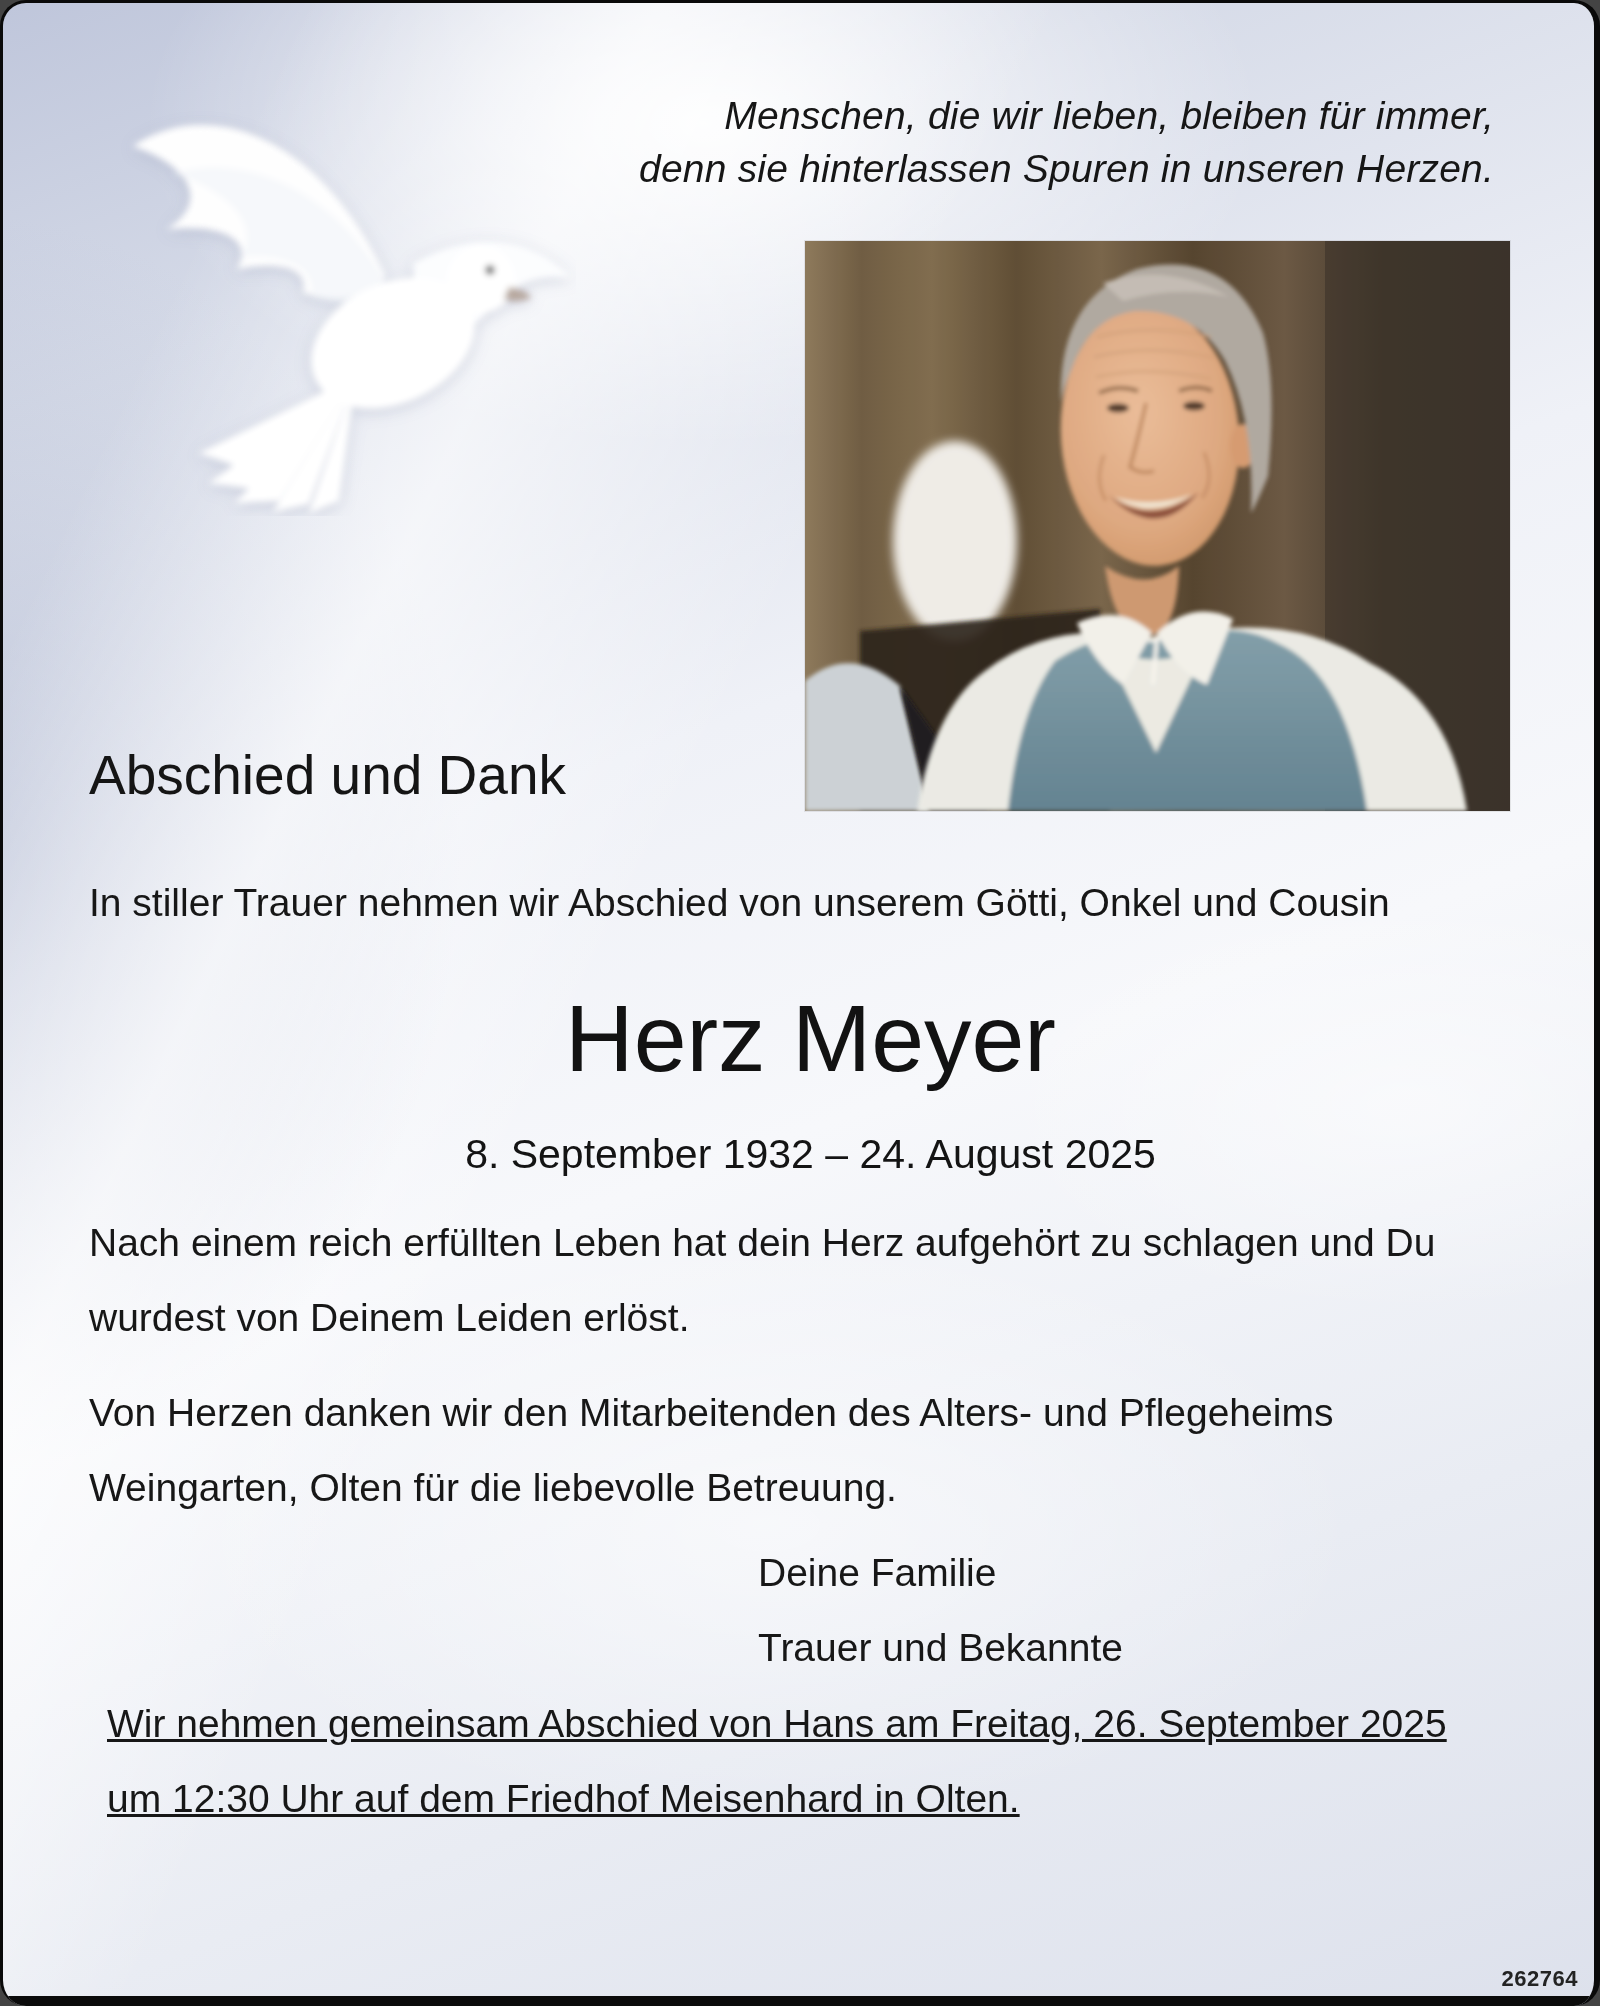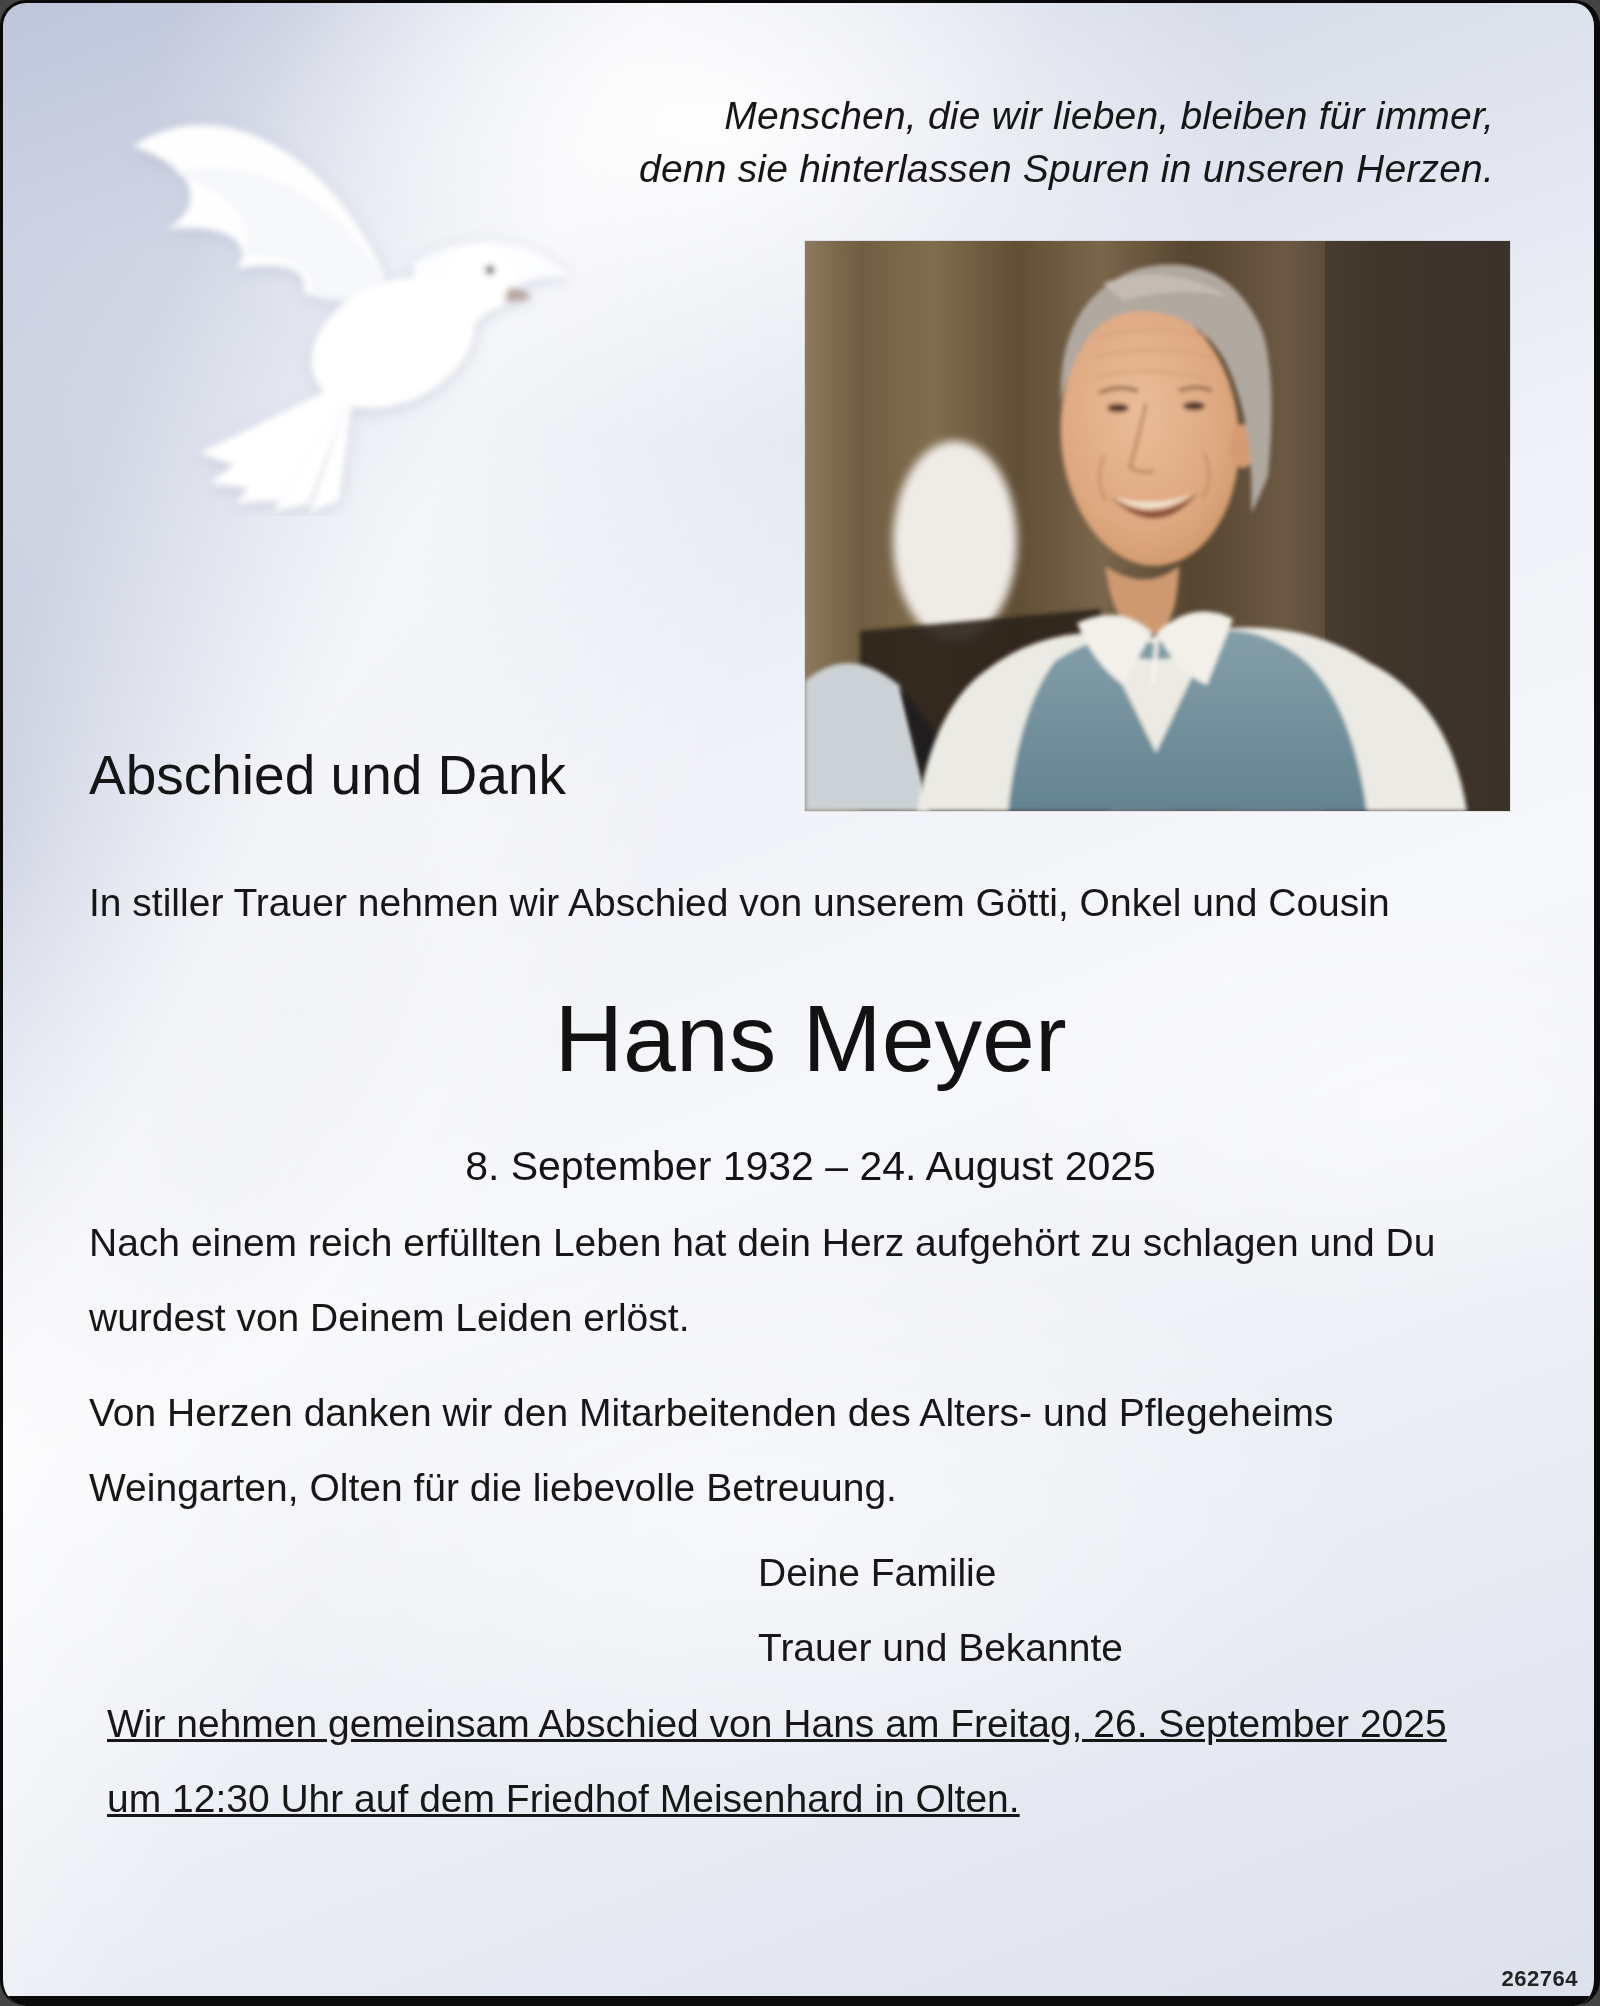--- a/index.html
+++ b/index.html
@@ -36,21 +36,21 @@
   .photo{
     left:802px;top:238px;width:705px;height:570px;
     overflow:hidden;
     box-shadow:0 0 0 1px rgba(120,120,120,.15);
   }
   .photo svg{display:block;width:100%;height:100%;}
   .heading{left:86px;top:739px;font-size:55px;line-height:66px;color:#151515;}
   .body-text{font-size:39px;line-height:75px;color:#171717;}
   .intro{left:86px;top:862px;}
   .deceased-name{left:85px;top:980px;width:1445px;text-align:center;font-size:95px;line-height:110px;color:#121212;}
-  .life-dates{left:85px;top:1122px;width:1445px;text-align:center;font-size:41px;line-height:58px;color:#141414;margin-top:12px;}
+  .life-dates{left:85px;top:1122px;width:1445px;text-align:center;font-size:41px;line-height:58px;color:#141414;}
   .p1{left:86px;top:1202px;}
   .p2{left:86px;top:1372px;}
   .signature{left:755px;top:1532px;}
   .p3{left:104px;top:1683px;text-decoration:underline;}
   .address{left:86px;top:1852px;}
   .ref{
     right:16px;bottom:14px;
     font-size:22px;font-weight:600;color:#232323;letter-spacing:.5px;
   }
   .bottom-bar{left:0;right:0;bottom:0;height:10px;background:#0b0b0b;}
@@ -186,21 +186,21 @@
       </g>
 
       <rect x="0" y="0" width="705" height="570" fill="#c79a5e" opacity="0.06"></rect>
     </svg>
   </div>
 
   <div class="abs heading">Abschied und Dank</div>
 
   <div class="abs body-text intro">In stiller Trauer nehmen wir Abschied von unserem Götti, Onkel und Cousin</div>
 
-  <div class="abs deceased-name">Hans Meyer</div>
+  <div class="abs deceased-name">Herz Meyer</div>
   <div class="abs life-dates">8. September 1932 – 24. August 2025</div>
 
   <div class="abs body-text p1">
     <div>Nach einem reich erfüllten Leben hat dein Herz aufgehört zu schlagen und Du</div>
     <div>wurdest von Deinem Leiden erlöst.</div>
   </div>
 
   <div class="abs body-text p2">
     <div>Von Herzen danken wir den Mitarbeitenden des Alters- und Pflegeheims</div>
     <div>Weingarten, Olten für die liebevolle Betreuung.</div>

